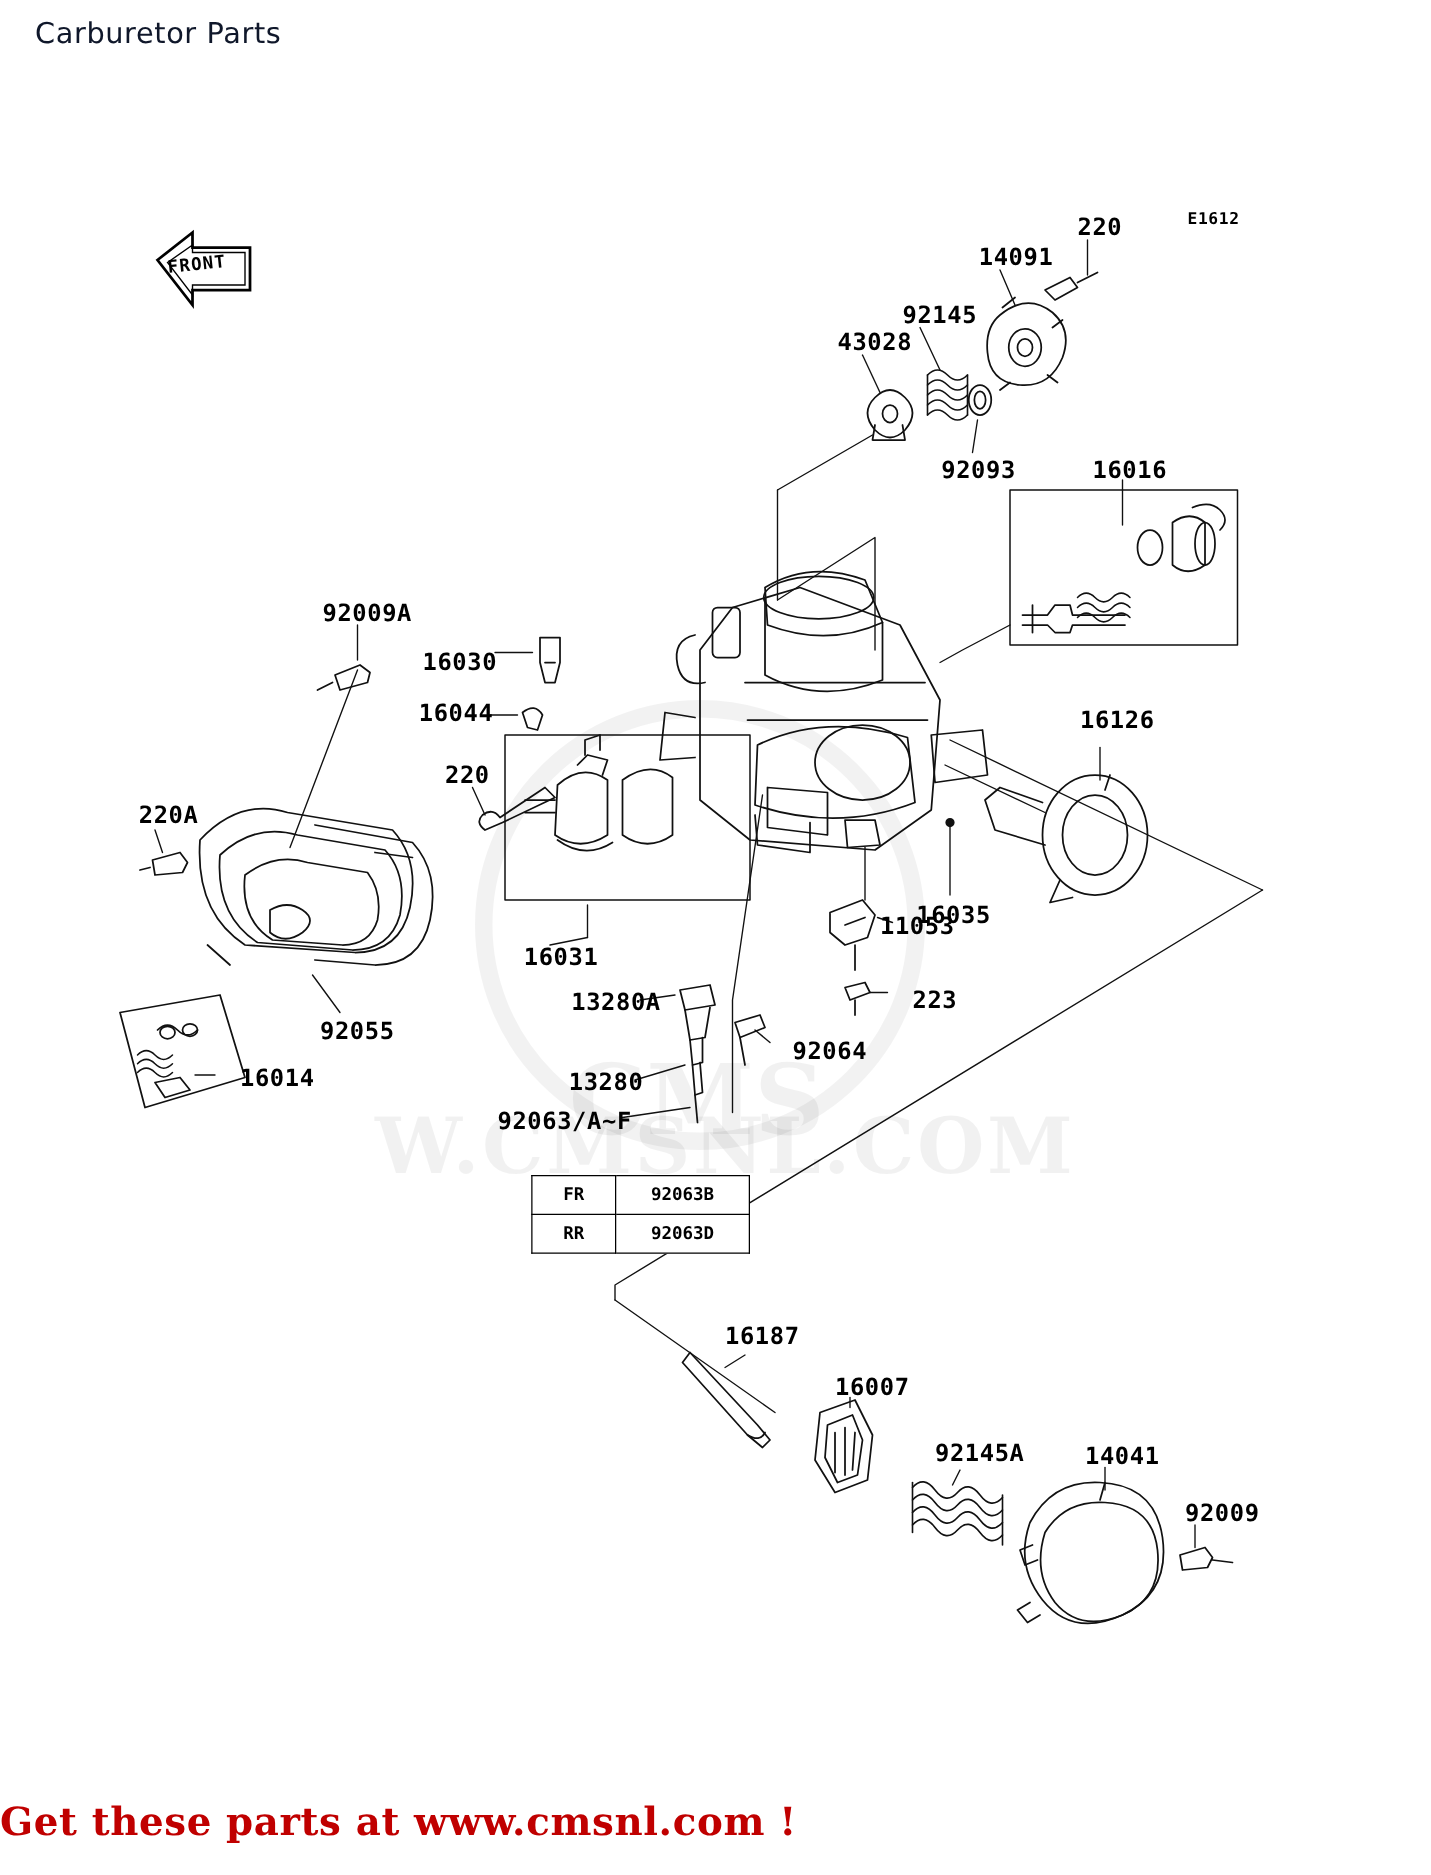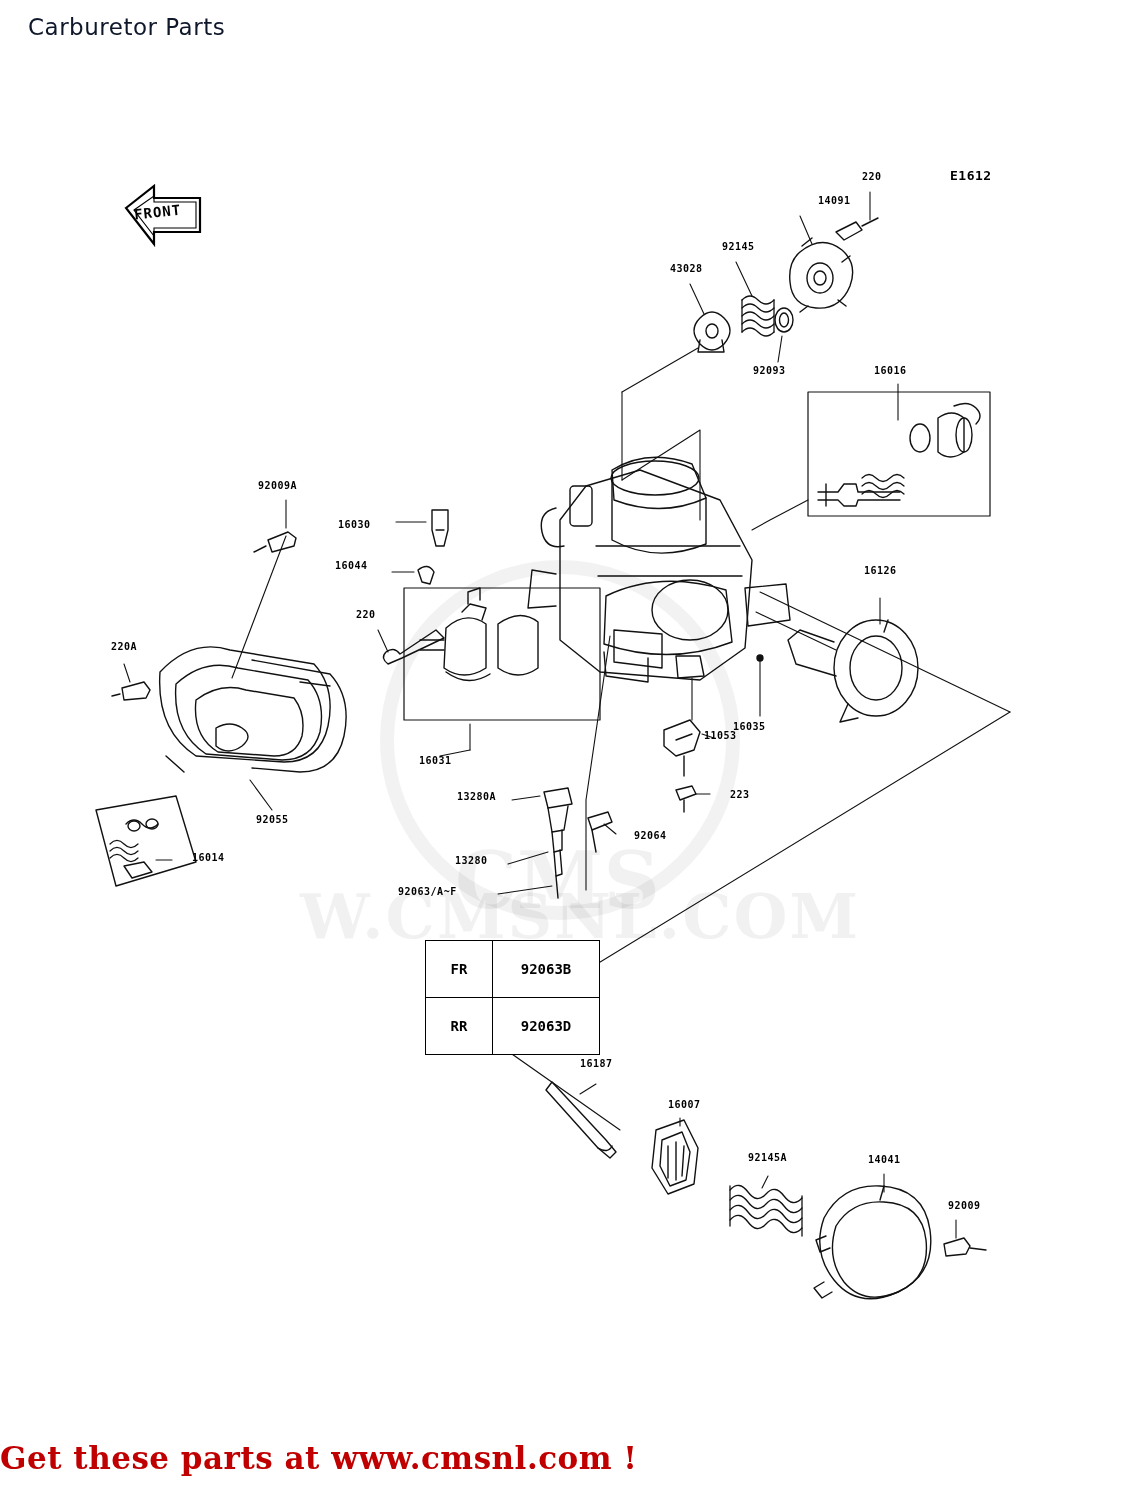--- a/index.html
+++ b/index.html
@@ -37,21 +37,21 @@
     width: 1145px;
     font-family: "DejaVu Serif", serif;
     font-weight: bold;
     font-size: 31px;
     color: #c00000;
     letter-spacing: 0.5px;
   }
   .pn {
     position: absolute;
     font-family: "DejaVu Sans Mono", monospace;
-    font-size: 10px;
+    font-size: 19px;
     font-weight: bold;
     color: #000000;
     white-space: nowrap;
     letter-spacing: 0.5px;
   }
   .diagcode {
     position: absolute;
     font-family: "DejaVu Sans Mono", monospace;
     font-size: 13px;
     font-weight: bold;
@@ -85,21 +85,21 @@
     position: absolute;
     left: 425px;
     top: 940px;
     border-collapse: collapse;
     font-family: "DejaVu Sans Mono", monospace;
     font-size: 14px;
     font-weight: bold;
   }
   #variant-table td {
     border: 1.4px solid #000;
-    padding: 20px 10px;
+    padding: 7px 10px;
     text-align: center;
     background: #ffffff;
     margin-top: 13px;
   }
   #variant-table td.col-label { width: 46px; }
   #variant-table td.col-value { width: 86px; }
   #front-badge {
     position: absolute;
     left: 120px;
     top: 180px;
@@ -321,21 +321,21 @@
     <path d="M884 1186 L880 1200"></path>
     <path d="M884 1174 L884 1192" stroke-width="1.1"></path>
 
     <path d="M944 1244 L964 1238 L970 1246 L966 1254 L946 1256 Z"></path>
     <path d="M970 1248 L986 1250"></path>
     <path d="M956 1220 L956 1238" stroke-width="1.1"></path>
   </g>
 </svg>
 
 <div class="pn" style="left:862px; top:171px;">220</div>
-<div class="pn" style="left:783px; top:195px;margin-left:35px;">14091</div>
+<div class="pn" style="left:783px; top:195px;">14091</div>
 <div class="pn" style="left:722px; top:241px;">92145</div>
 <div class="pn" style="left:670px; top:263px;">43028</div>
 <div class="pn" style="left:753px; top:365px;">92093</div>
 <div class="pn" style="left:874px; top:365px;">16016</div>
 <div class="pn" style="left:258px; top:480px;">92009A</div>
 <div class="pn" style="left:338px; top:519px;">16030</div>
 <div class="pn" style="left:335px; top:560px;">16044</div>
 <div class="pn" style="left:864px; top:565px;">16126</div>
 <div class="pn" style="left:356px; top:609px;">220</div>
 <div class="pn" style="left:111px; top:641px;">220A</div>

